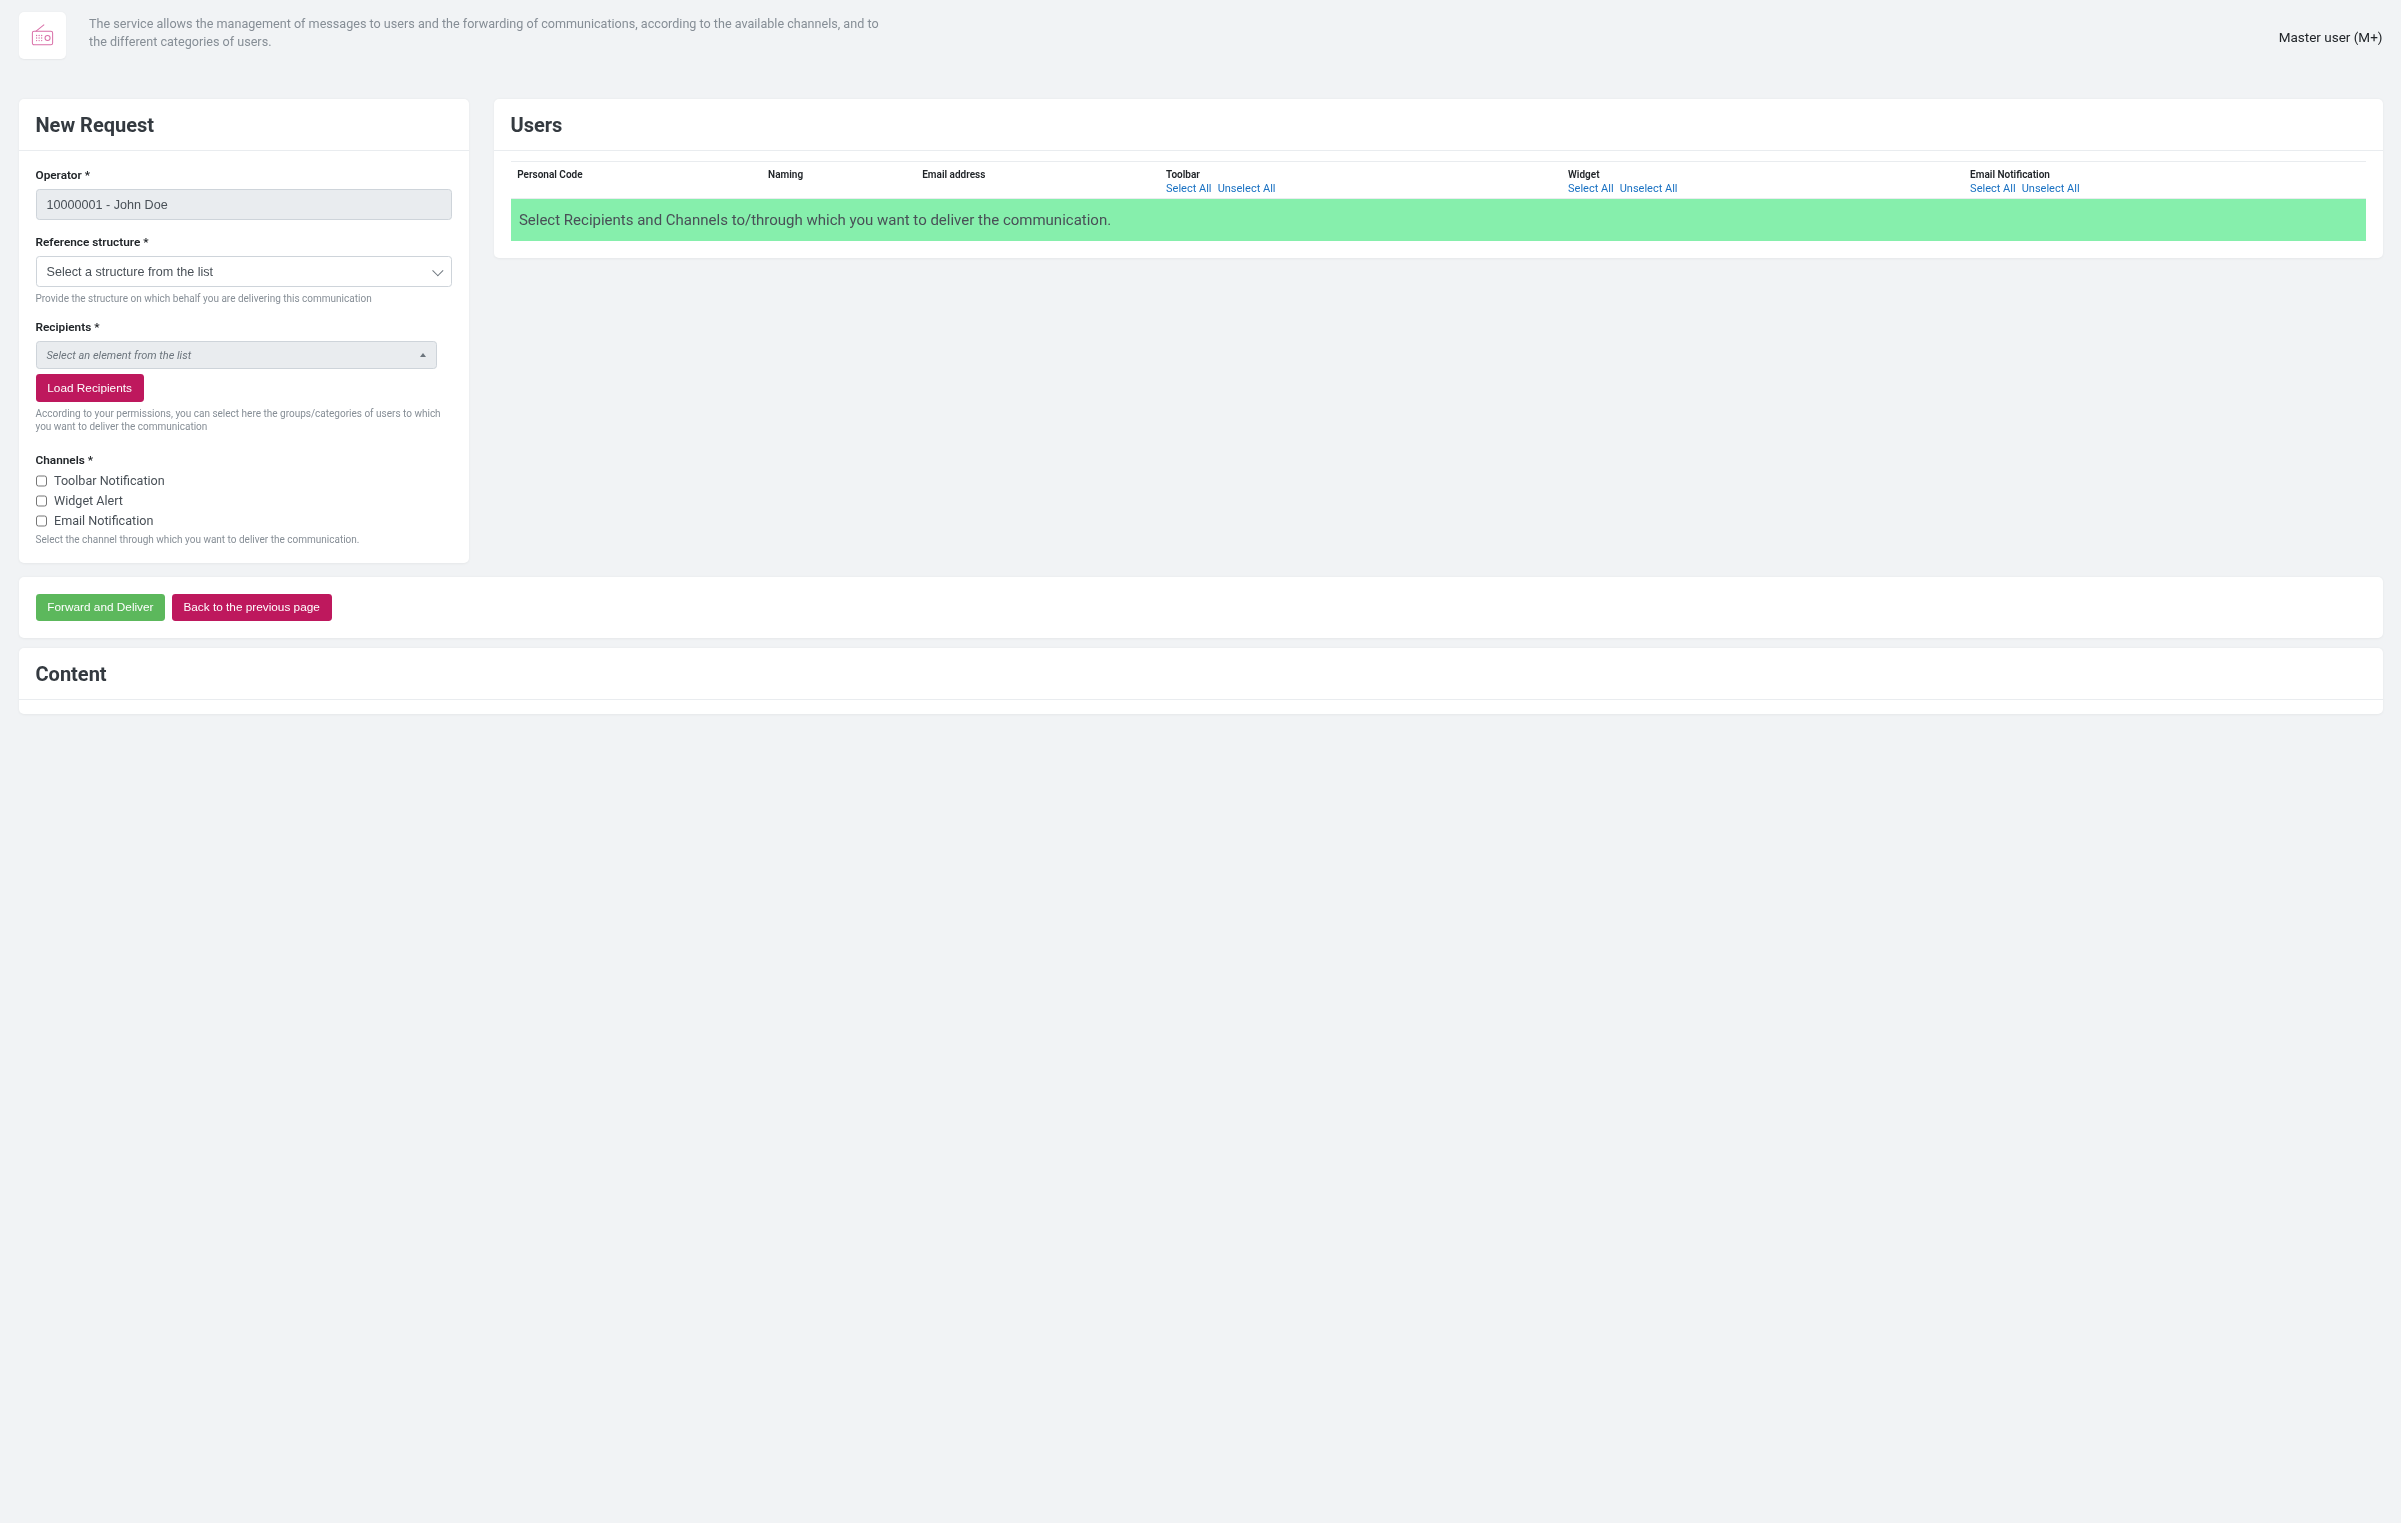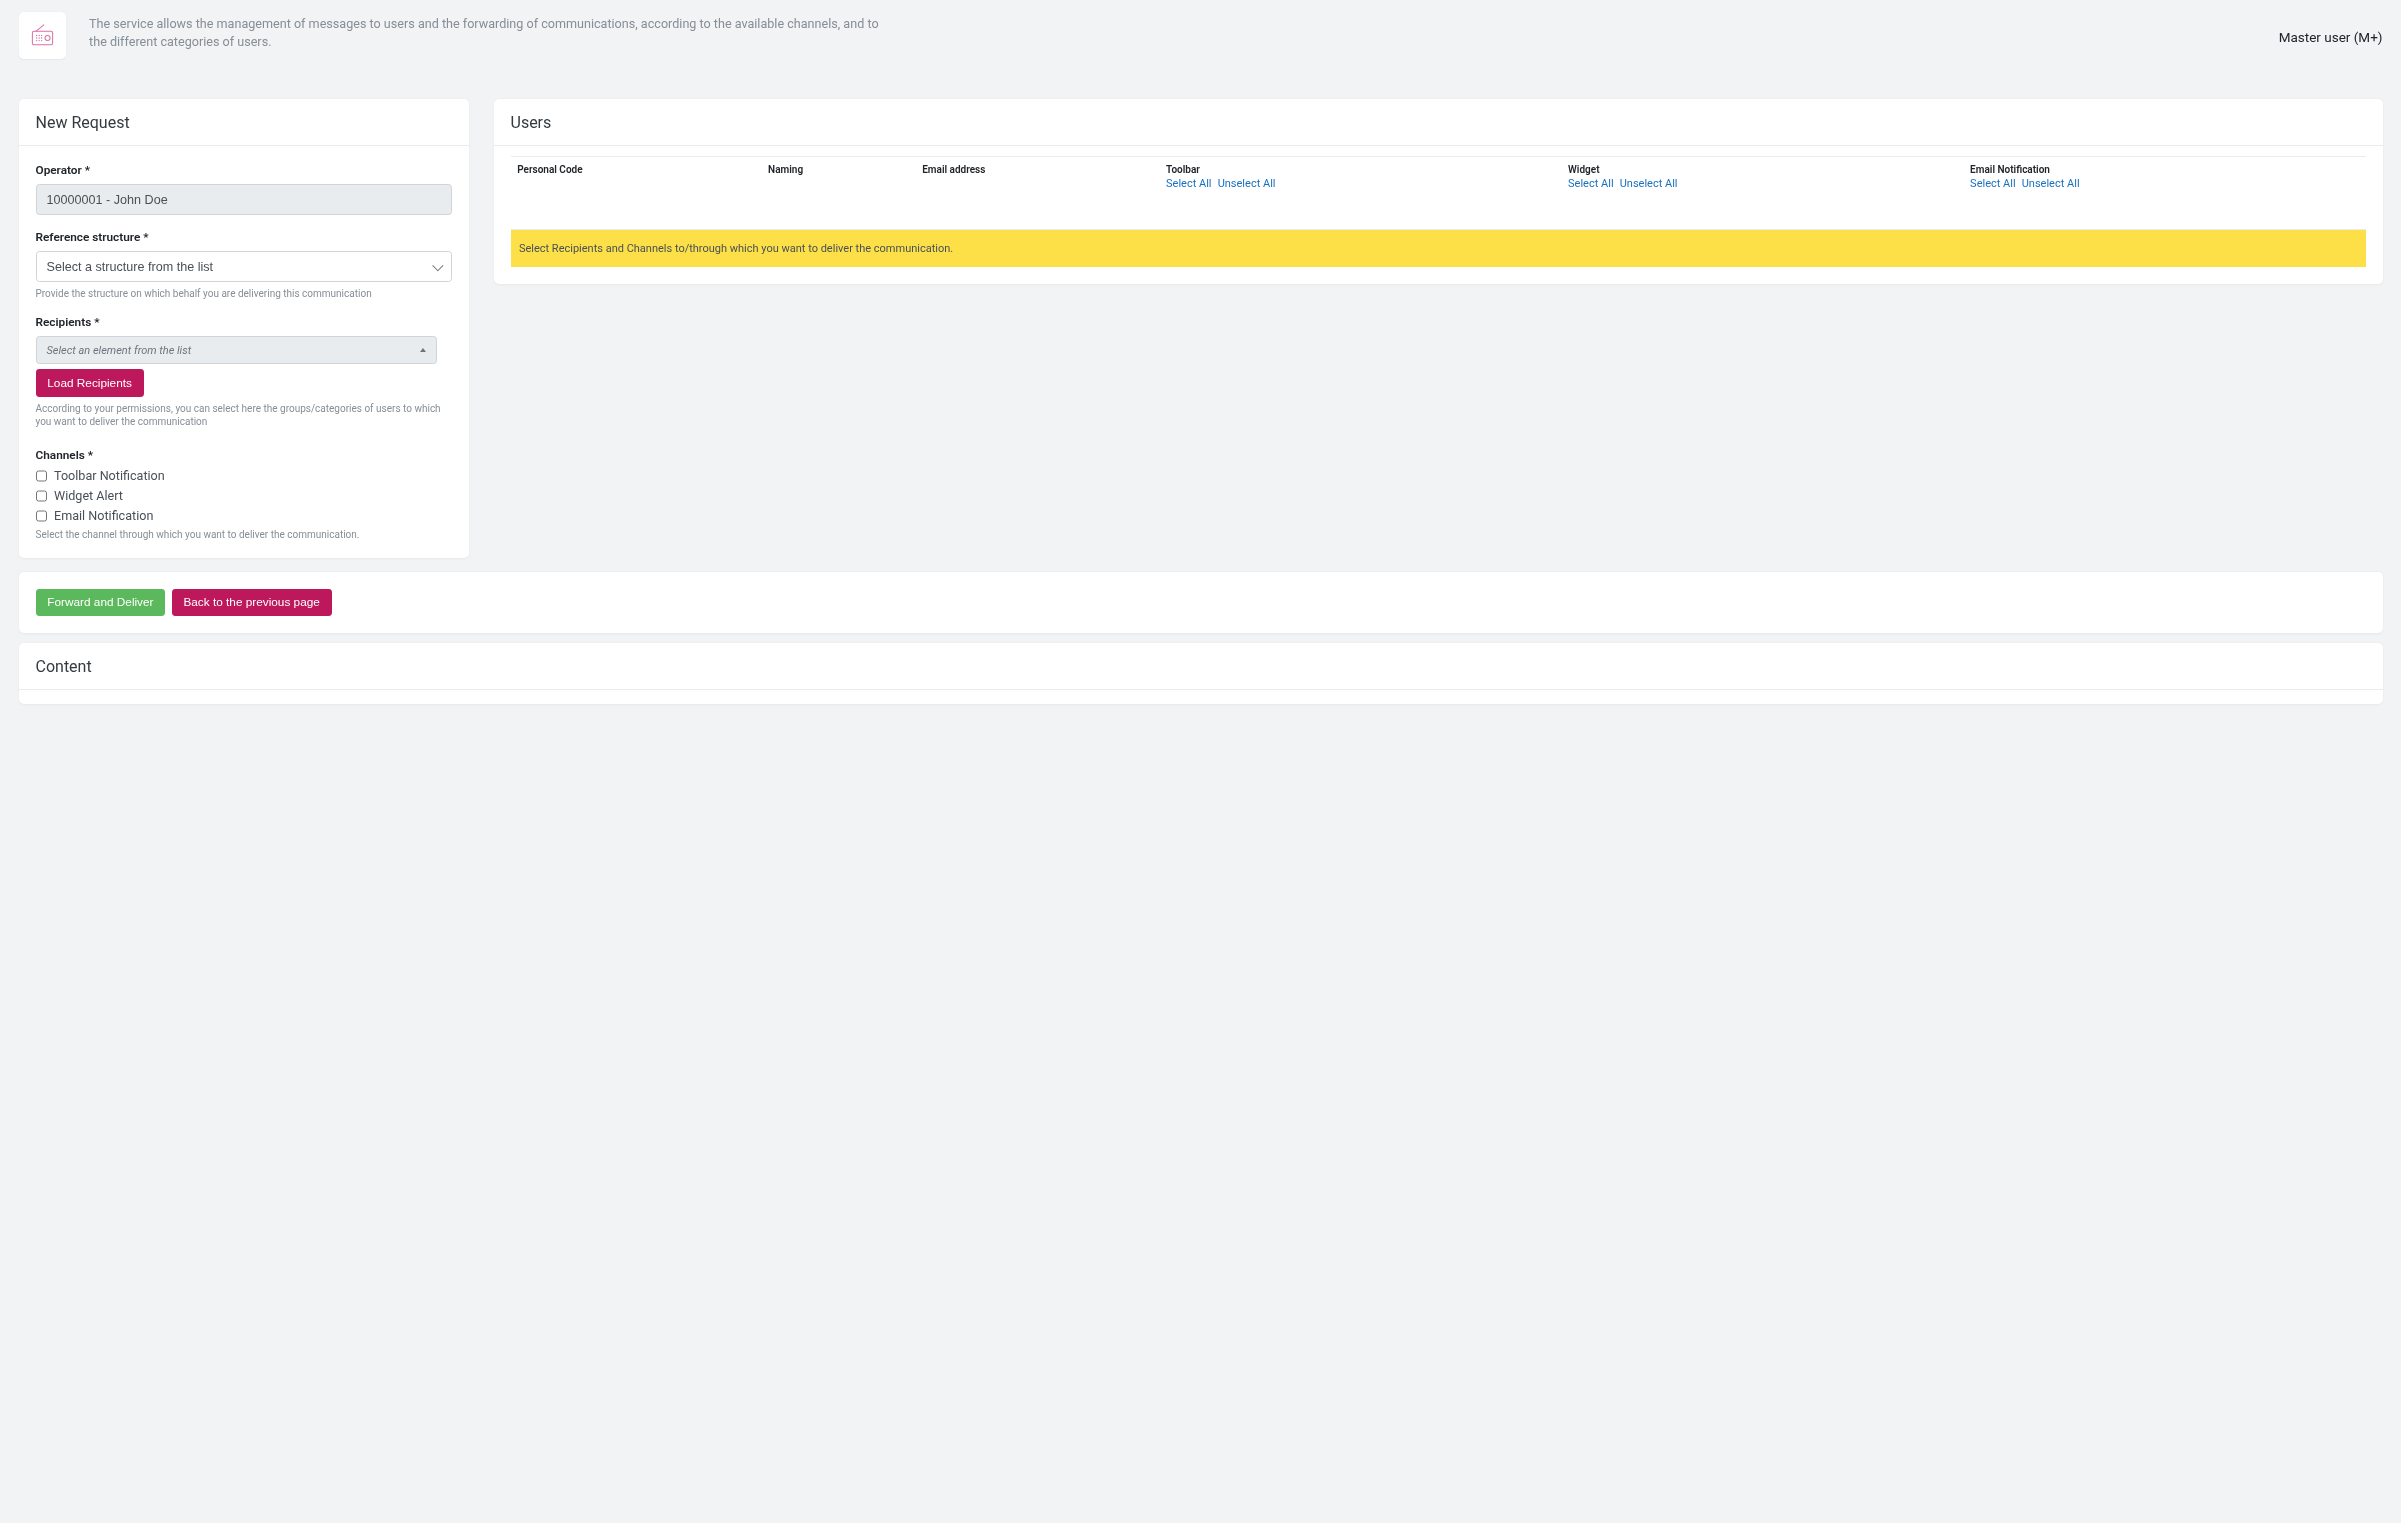--- a/index.html
+++ b/index.html
@@ -59,22 +59,22 @@
   .col-left { width: 450px; flex-shrink: 0; }
   .col-right { flex: 1; }
   .card {
     background: #fff;
     border-radius: 5px;
     box-shadow: 0 0.8px 2.5px rgba(0,0,0,0.05);
   }
   .card-header {
     padding: 13.5px 17px;
     border-bottom: 0.8px solid #e9ecef;
-    font-size: 16px;
-    font-weight: 400;
+    font-size: 20px;
+    font-weight: 700;
     color: #343a40;
   }
   .card-body { padding: 17px; }
   .form-group { margin-bottom: 15px; }
   .form-label {
     display: block;
     font-weight: 600;
     font-size: 11.8px;
     color: #212529;
     margin-bottom: 6.7px;
@@ -181,26 +181,25 @@
     font-weight: 400;
     margin-top: 1.7px;
   }
   .th-links a {
     color: #1971c2;
     text-decoration: none;
     margin-right: 3.4px;
     cursor: pointer;
   }
   .users-empty {
-    background: #fde047;
+    background: #86efac;
     padding: 11.8px 8.4px;
-    font-size: 11px;
+    font-size: 15px;
     color: #495057;
     border-top: 0.8px solid #e9ecef;
-    margin-top: 36px;
   }
   .full-card { margin-top: 10px; }
   .actions-card { margin-top: 13.5px; padding: 17px; }
 </style>
 </head>
 <body>
 
 <div class="header">
   <div class="app-icon">
     <svg viewBox="0 0 32 32">

